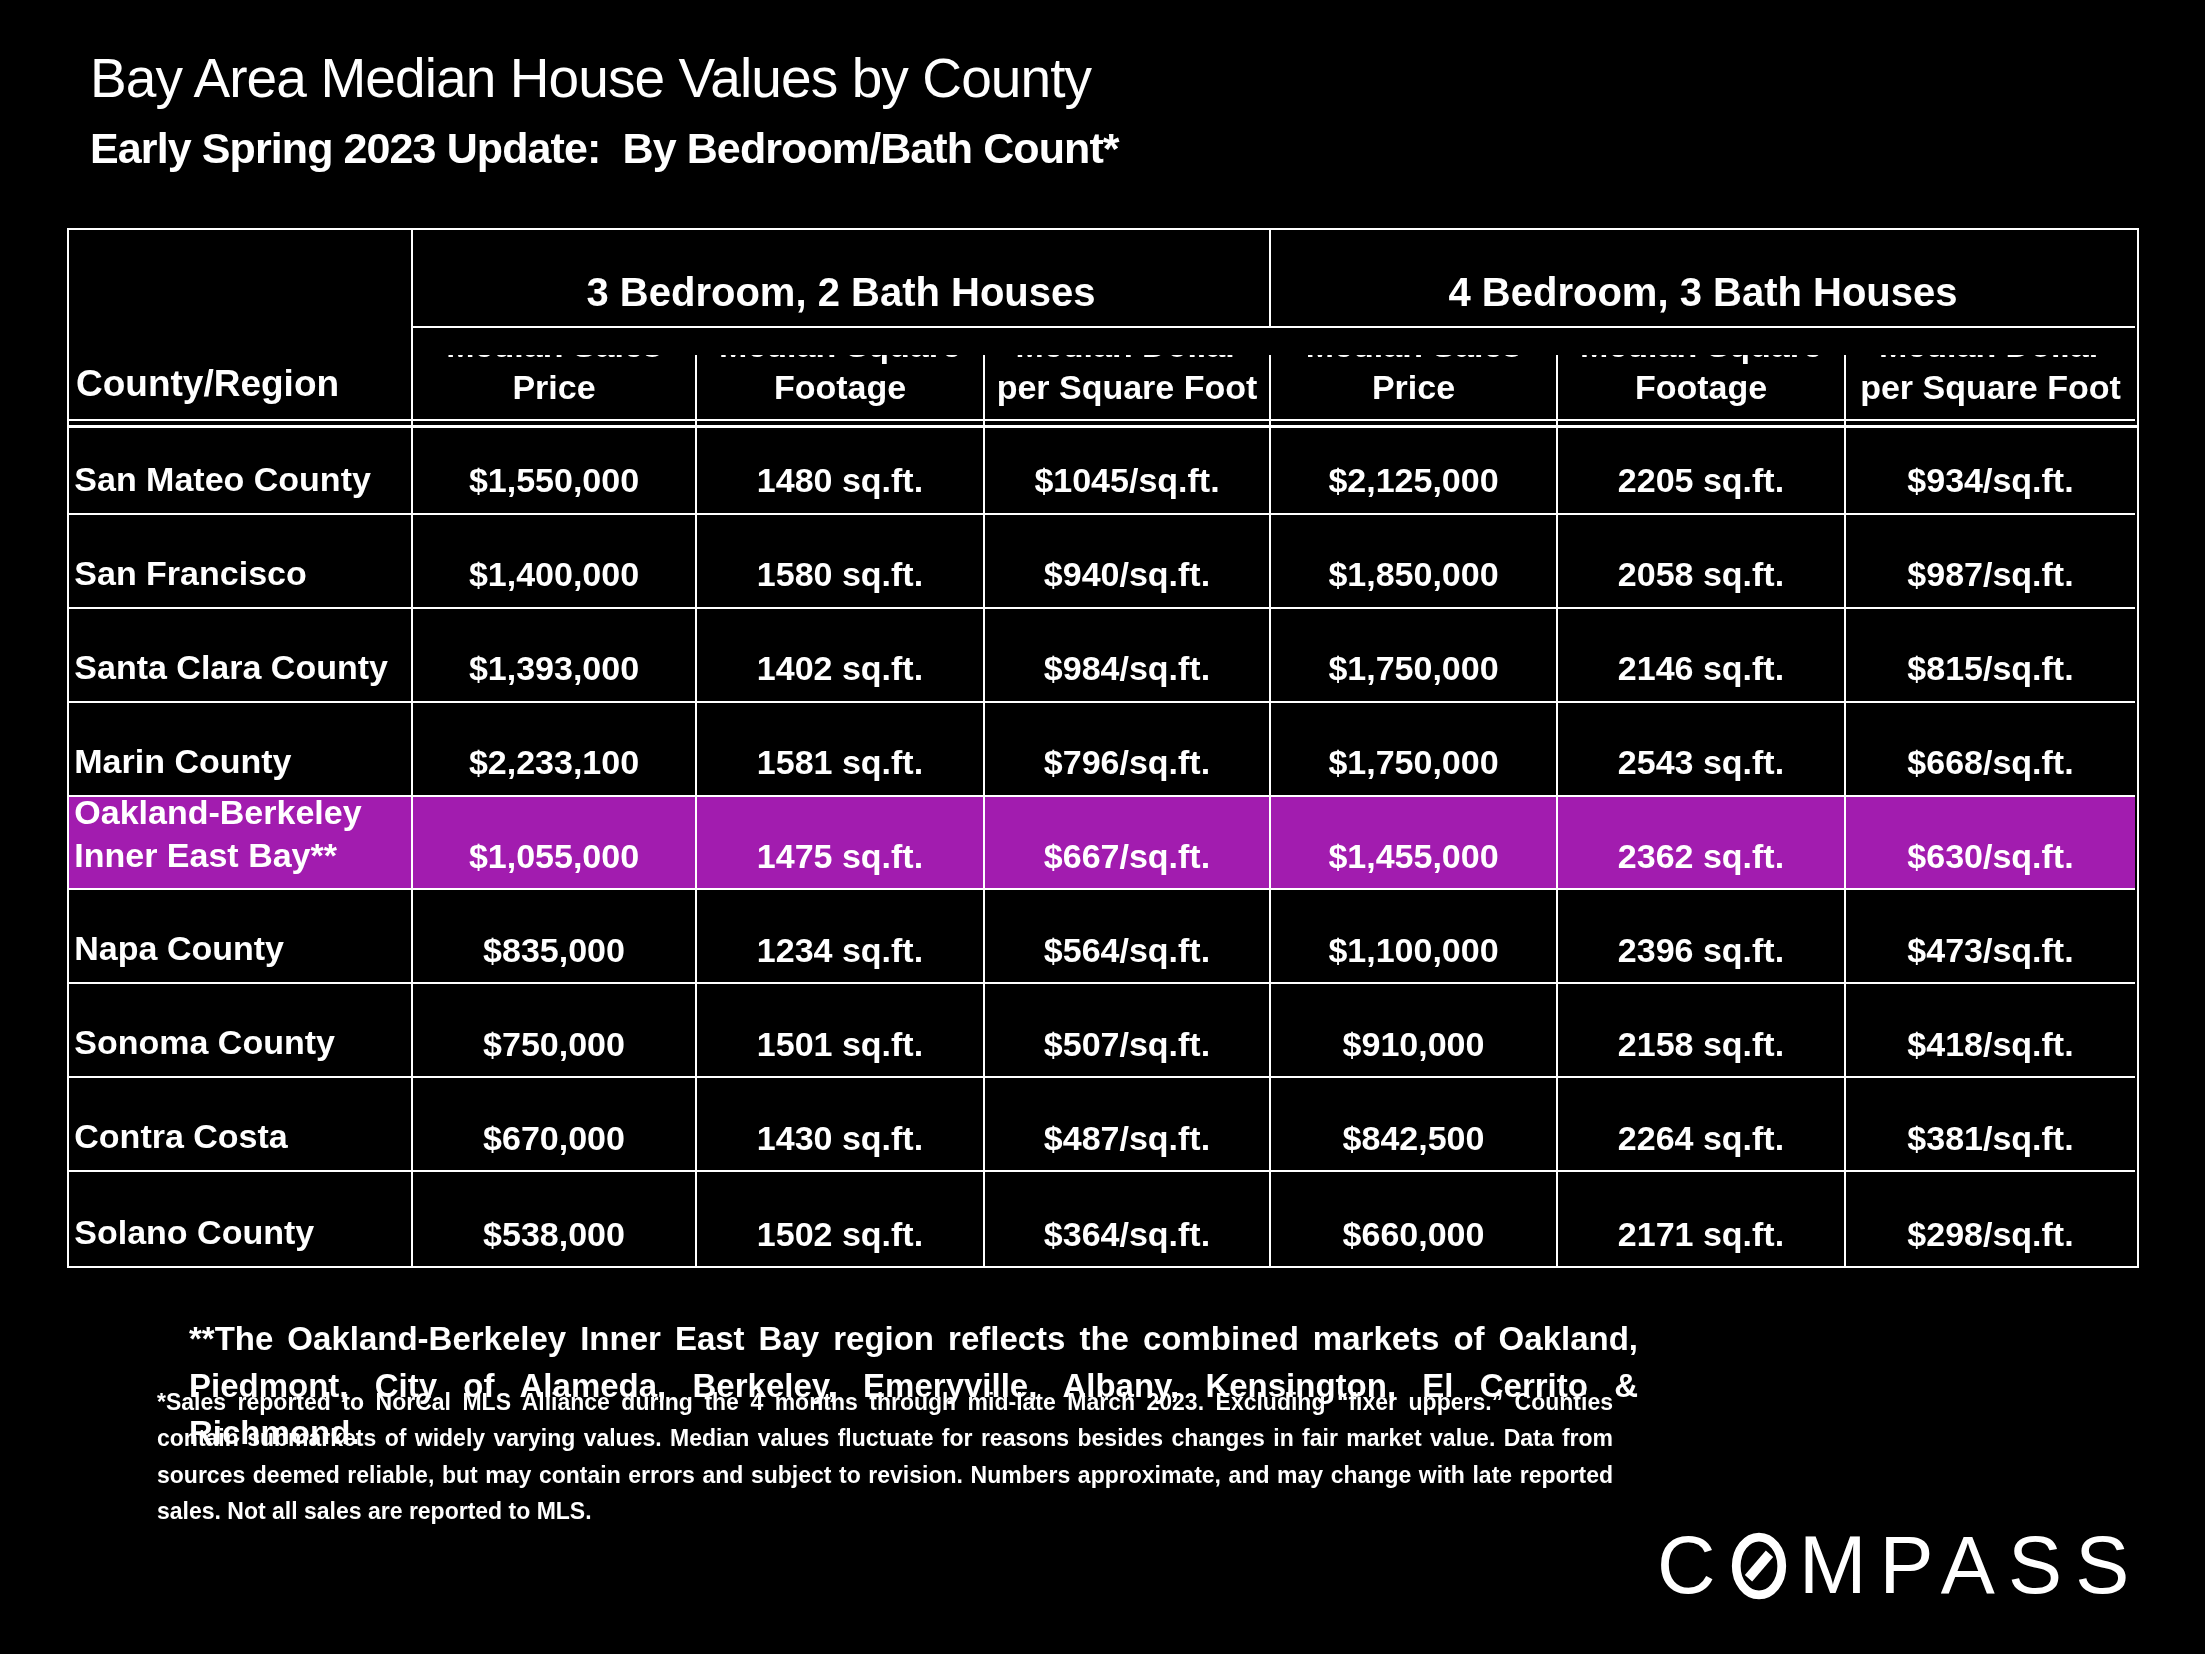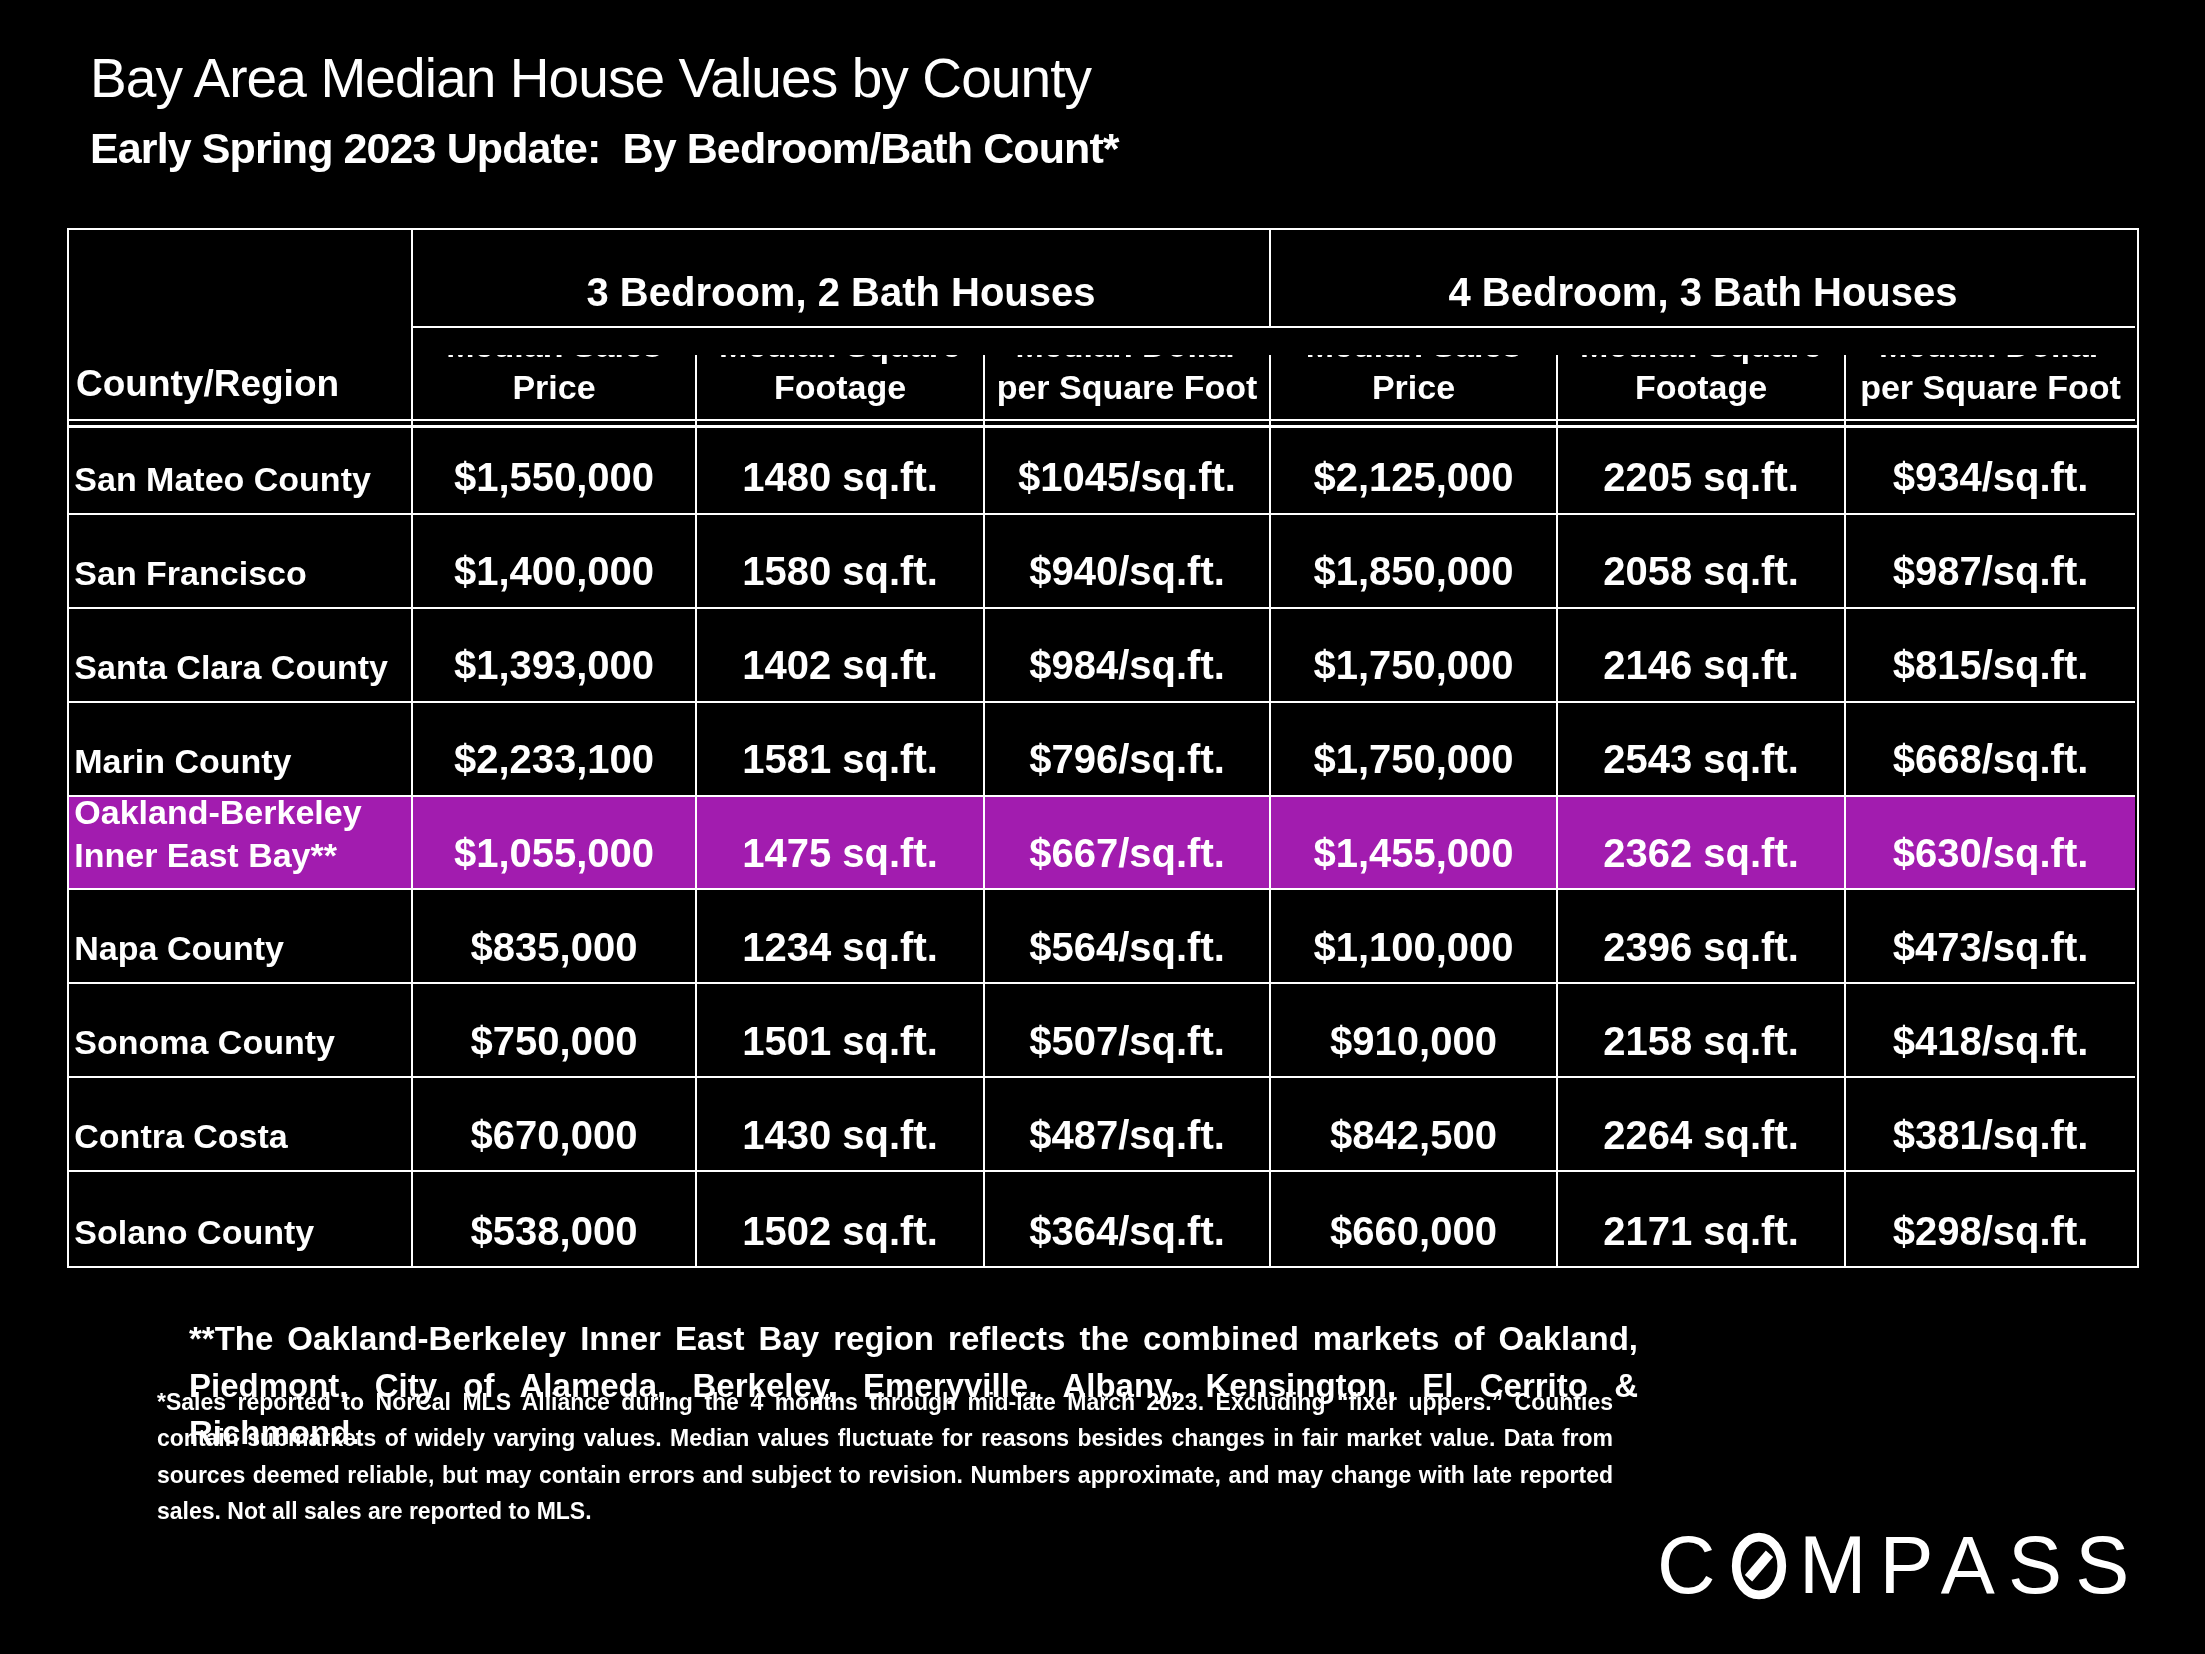--- a/index.html
+++ b/index.html
@@ -70,21 +70,21 @@
     line-height: 1.22;
     margin-top: 27px;
   }
   .county {
     font-size: 34px;
     padding: 0 3.5px 12.4px 5.3px;
     white-space: pre-line;
     line-height: 1.25;
   }
   .val {
-    font-size: 40px;
+    font-size: 34px;
     justify-content: center;
     padding-bottom: 12.4px;
   }
   .hl { background: #a21caf; }
 
   .hdr-double {
     position: absolute; left: 0; right: 0; top: 195px; height: 2.6px;
     background: #fff;
   }
 

